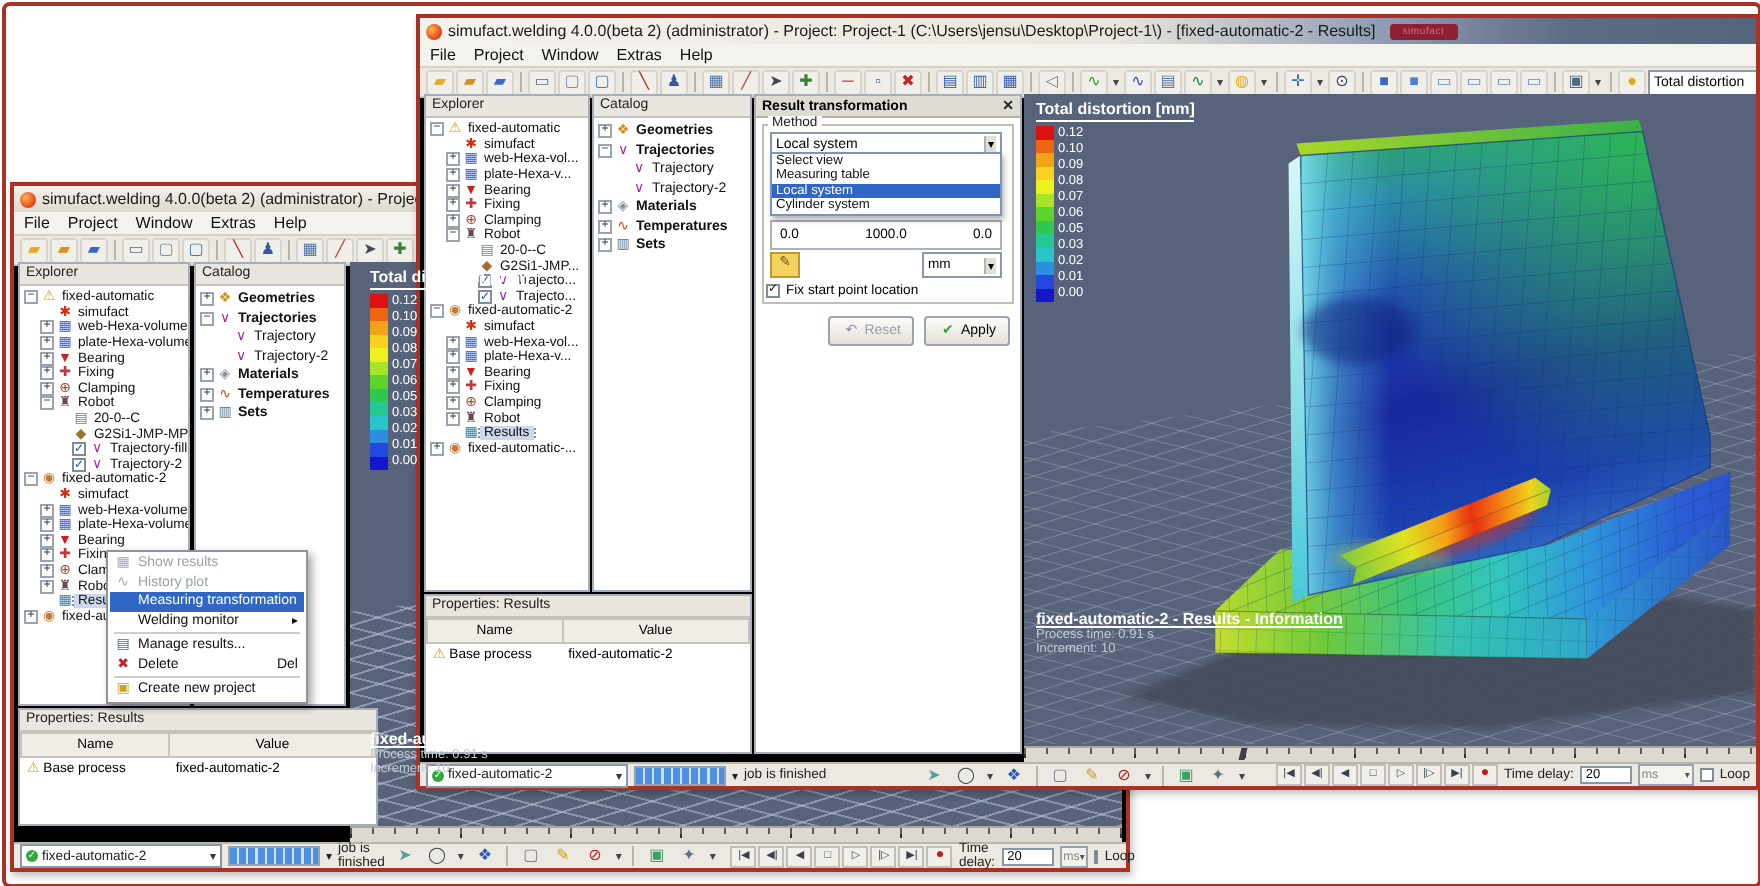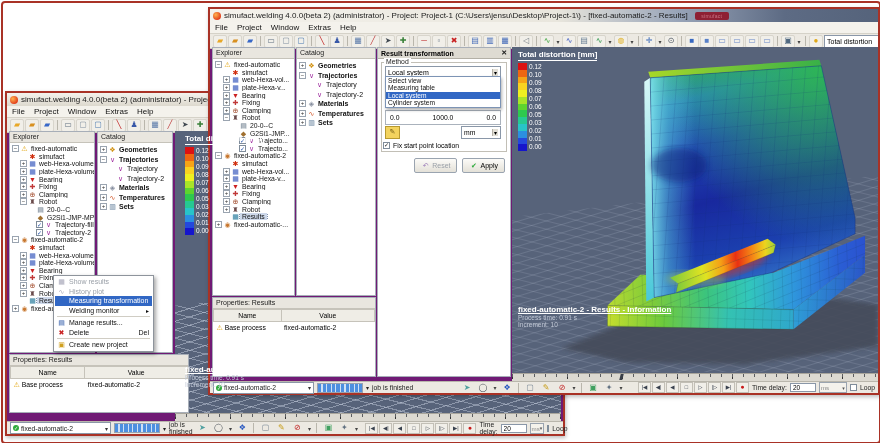--- a/index.html
+++ b/index.html
@@ -1,18 +1,18 @@
 <!DOCTYPE html>
 <html><head>
 <meta charset="utf-8">
 <style>
   html,body{margin:0;padding:0;width:880px;height:443px;overflow:hidden;background:#fff;
     font-family:"Liberation Sans",sans-serif;}
   .frame{position:absolute;left:1px;top:1px;width:876px;height:439px;border:2px solid #a93226;border-radius:4px;background:#fff;}
-  .win{position:absolute;border:2px solid #a93226;background:#701a75;box-sizing:border-box;box-shadow:1px 2px 4px rgba(0,0,0,.25);}
+  .win{position:absolute;border:2px solid #a93226;background:#000000;box-sizing:border-box;box-shadow:1px 2px 4px rgba(0,0,0,.25);}
   .titlebar{height:13px;display:flex;align-items:center;gap:3px;padding:0 3px;font-size:8px;color:#1a1a1a;
     background:linear-gradient(90deg,#f4f2ec 0%,#e9e6dd 52%,#98a4b8 70%,#5d6b84 86%,#55637b 100%);white-space:nowrap;overflow:hidden;}
   .titlebar.plain{background:linear-gradient(#f4f2ec,#ddd9ce);}
   .appicon{width:8px;height:8px;border-radius:50%;flex:0 0 auto;
     background:radial-gradient(circle at 35% 35%,#ffb34d,#e2401c 70%);}
   .sim-badge{flex:0 0 auto;margin-left:4px;width:34px;height:8px;border-radius:2px;background:#8e1f33;
     color:#c97484;font-size:5px;line-height:8px;text-align:center;letter-spacing:.3px;}
   .menubar{height:11px;display:flex;align-items:center;gap:9px;padding:0 5px;font-size:8px;background:#f4f2ec;border-bottom:1px solid #d5d2c8;}
   .menubar .mitem{color:#111;}
   .toolbar{height:14px;display:flex;align-items:center;gap:1px;padding:0 3px;background:#ece9e2;border-bottom:1px solid #c9c6bc;overflow:hidden;}

